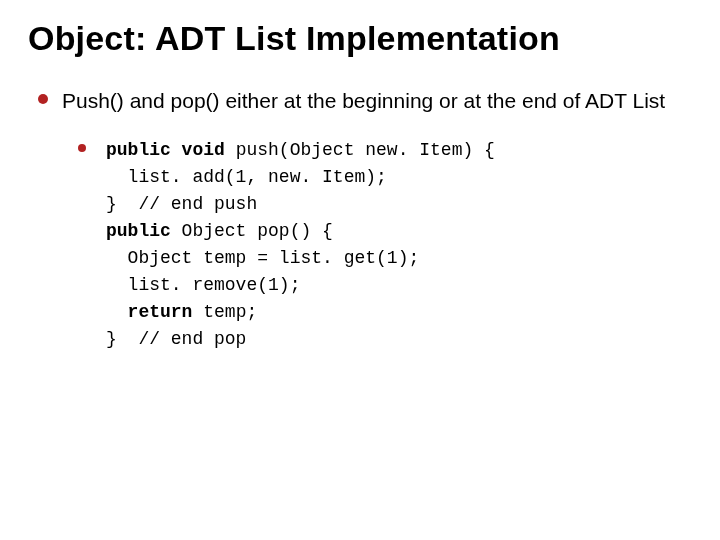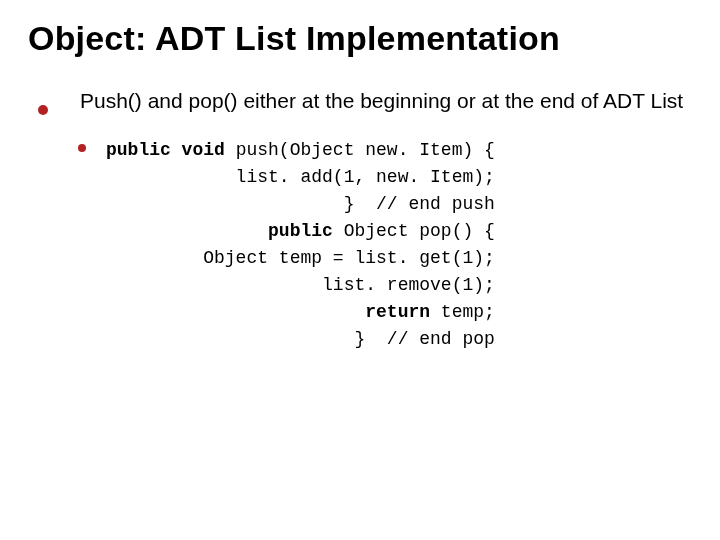--- a/index.html
+++ b/index.html
@@ -14,22 +14,22 @@
   }
   .title {
     font-size: 34px;
     font-weight: bold;
     line-height: 1.2;
     margin-bottom: 28px;
     letter-spacing: 0.2px;
   }
   .lvl1 {
     display: flex;
-    align-items: flex-end;
-    gap: 32px;
+    align-items: flex-start;
+    gap: 14px;
     margin-left: 10px;
     margin-bottom: 22px;
   }
   .dot1 {
     width: 10px;
     height: 10px;
     border-radius: 50%;
     background: #b22222;
     flex: 0 0 auto;
     margin-top: 7px;
@@ -56,21 +56,20 @@
     font-size: 18px;
     line-height: 1.5;
   }
   .intro { font-family: Arial, Helvetica, sans-serif; }
   .code {
     font-family: "Courier New", Courier, monospace;
     font-size: 18px;
     line-height: 1.5;
     white-space: pre;
     margin-left: 8px;
-    text-align: right;
   }
   .kw { font-weight: bold; }
 </style>
 </head>
 <body>
 
 <div class="title">Object: ADT List Implementation</div>
 
 <div class="lvl1">
   <div class="dot1"></div>

